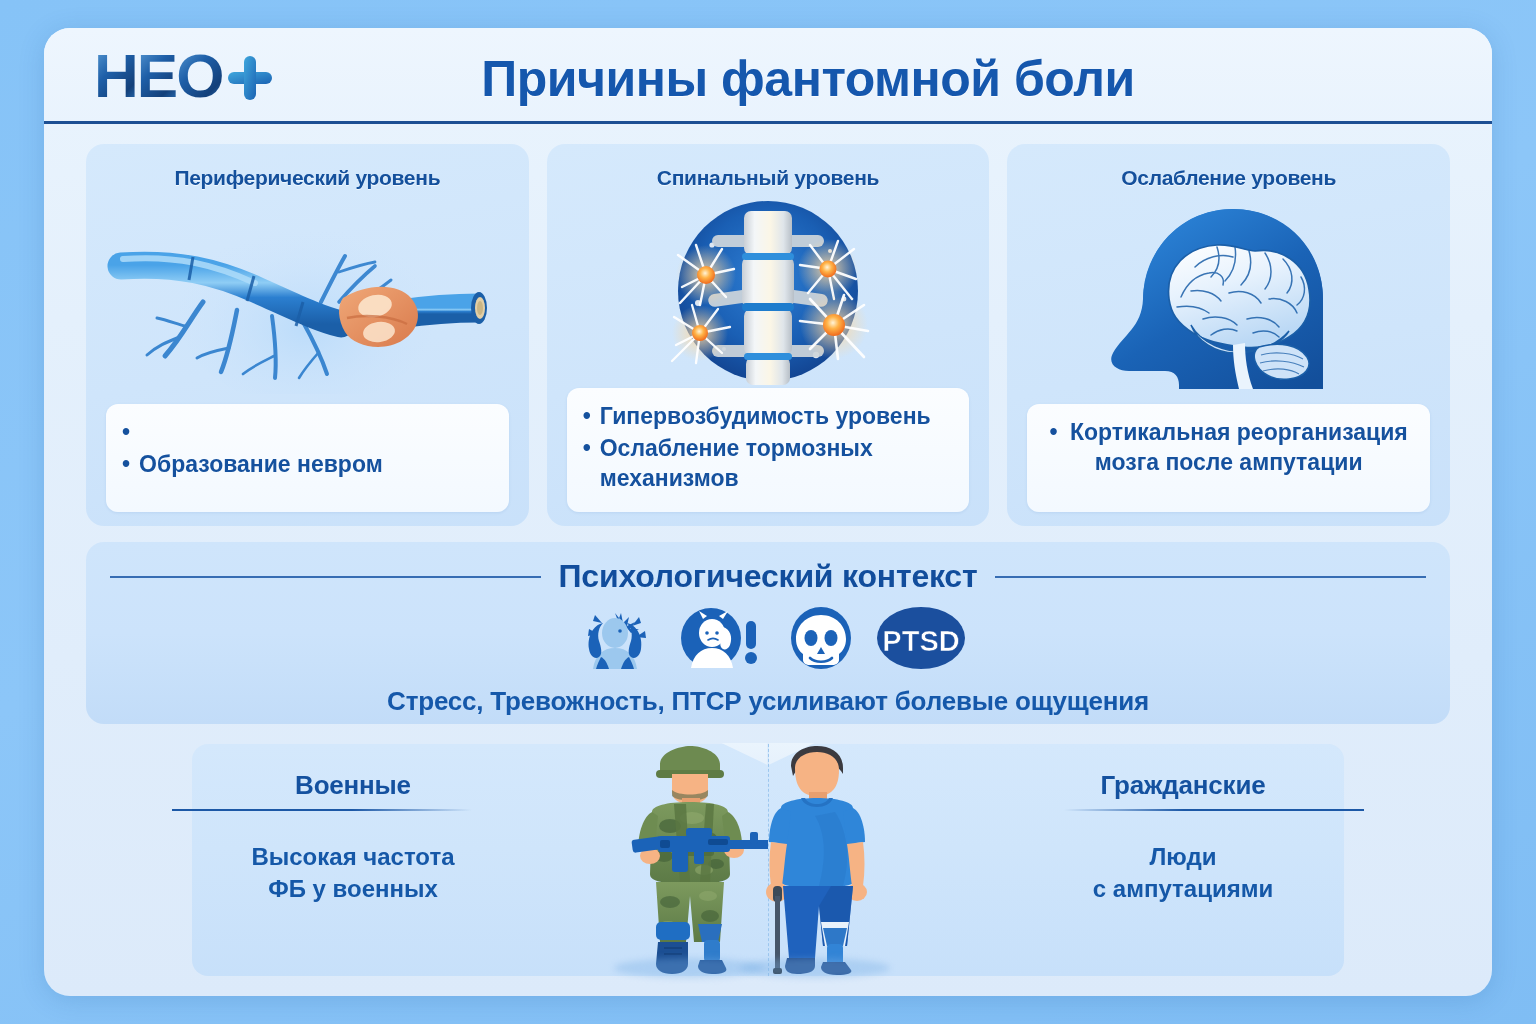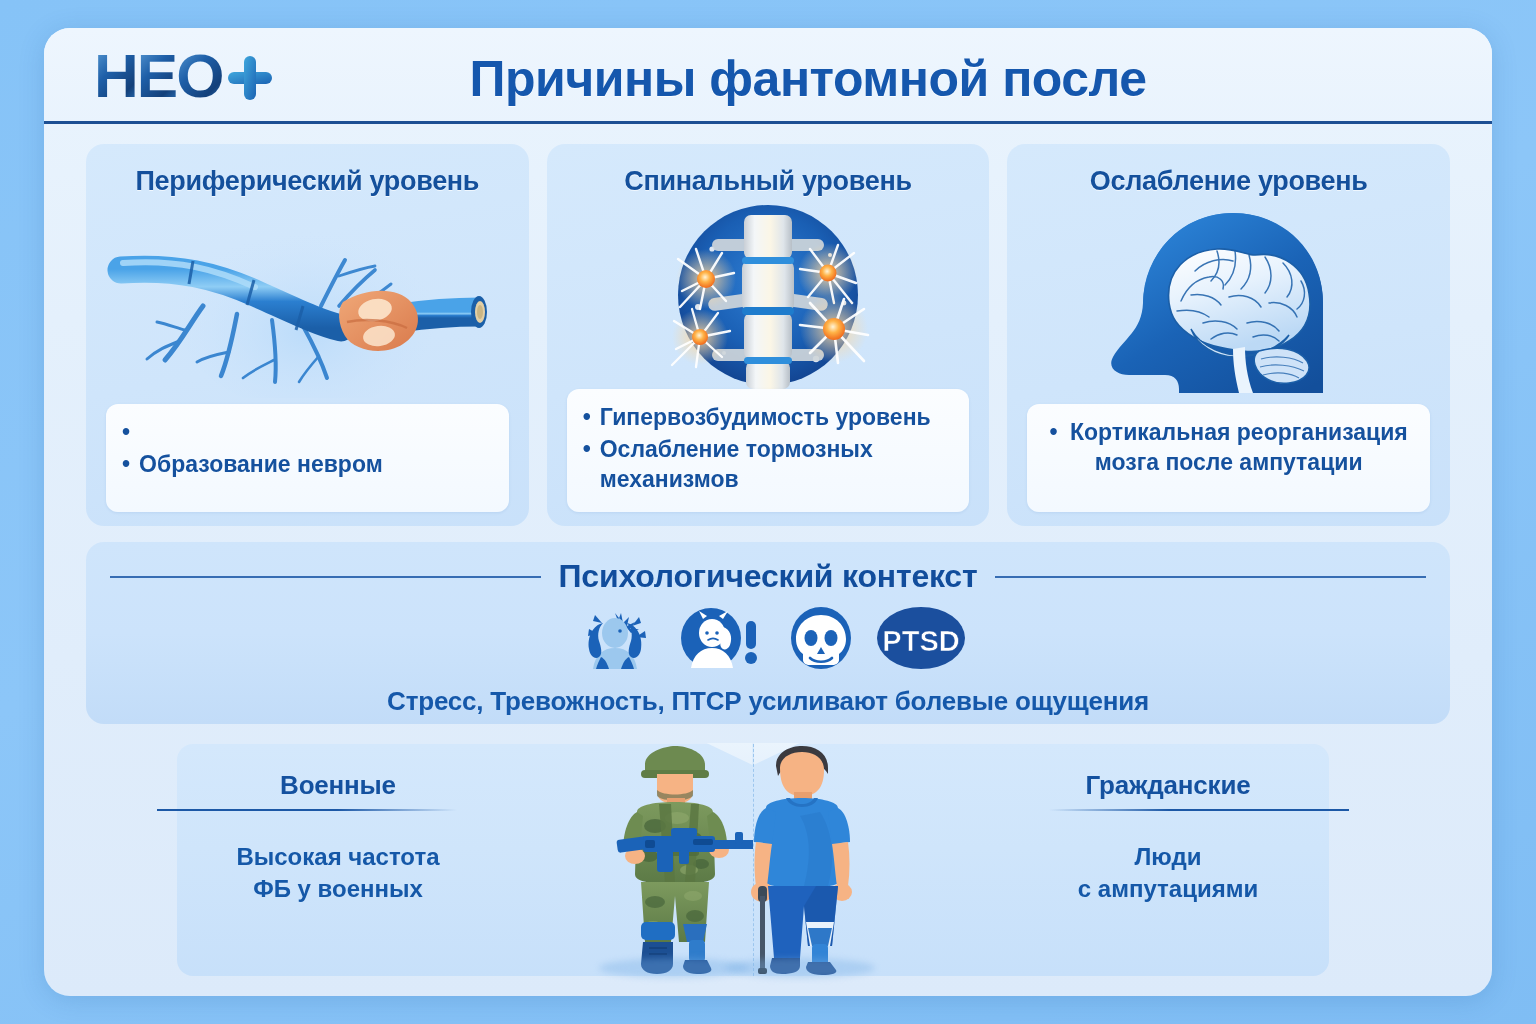--- a/index.html
+++ b/index.html
@@ -98,21 +98,21 @@
     height: 382px;
     border-radius: 18px;
     background: linear-gradient(170deg, #d5e9fc 0%, #cfe5fb 55%, #c9e1fa 100%);
     position: relative;
     padding: 22px 14px 14px;
     display: flex;
     flex-direction: column;
     align-items: center;
   }
   .card-title {
-    font-size: 27px;
+    font-size: 21px;
     font-weight: bold;
     color: #14509c;
     letter-spacing: -0.3px;
     text-shadow: 0 1px 0 rgba(255,255,255,.65);
     margin-bottom: 6px;
   }
   .card-art {
     flex: 1;
     width: 100%;
     display: flex;
@@ -187,21 +187,21 @@
     margin-top: 15px;
     font-size: 26px;
     font-weight: bold;
     color: #1558aa;
     letter-spacing: -0.2px;
   }
 
   
   #groups {
     position: absolute;
-    left: 133px;
+    left: 148px;
     top: 716px;
     width: 1152px;
     height: 232px;
     display: flex;
   }
   .group {
     flex: 1;
     position: relative;
     background: linear-gradient(180deg, #d4e8fc 0%, #cfe5fb 45%, #c7e0fa 100%);
     overflow: visible;
@@ -278,21 +278,21 @@
           <linearGradient id="gPlus" x1="0" y1="0" x2="1" y2="1">
             <stop offset="0" stop-color="#3fa7dd"></stop>
             <stop offset="1" stop-color="#1b63b3"></stop>
           </linearGradient>
         </defs>
         <rect x="2" y="18" width="44" height="12" rx="6" fill="url(#gPlus)"></rect>
         <rect x="18" y="2" width="12" height="44" rx="6" fill="url(#gPlus)"></rect>
       </svg>
     </div>
 
-    <div id="title">Причины фантомной после</div>
+    <div id="title">Причины фантомной боли</div>
   </div>
 
   <div id="cards">
 
     <div class="card">
       <div class="card-title">Периферический уровень</div>
 
       <div class="card-art">
         <svg width="400" height="188" viewBox="0 0 400 188">
           <defs>

